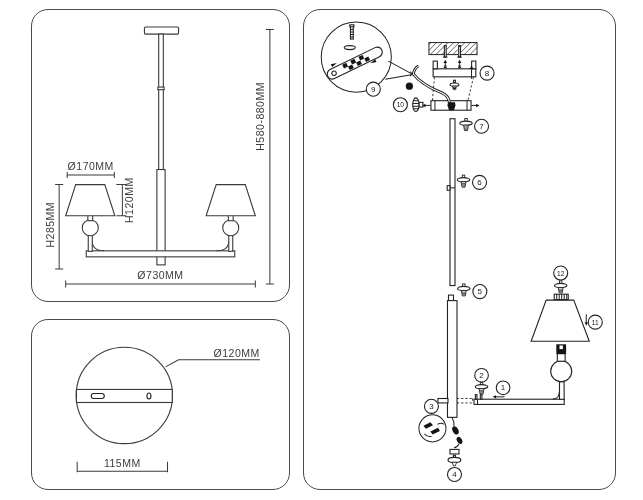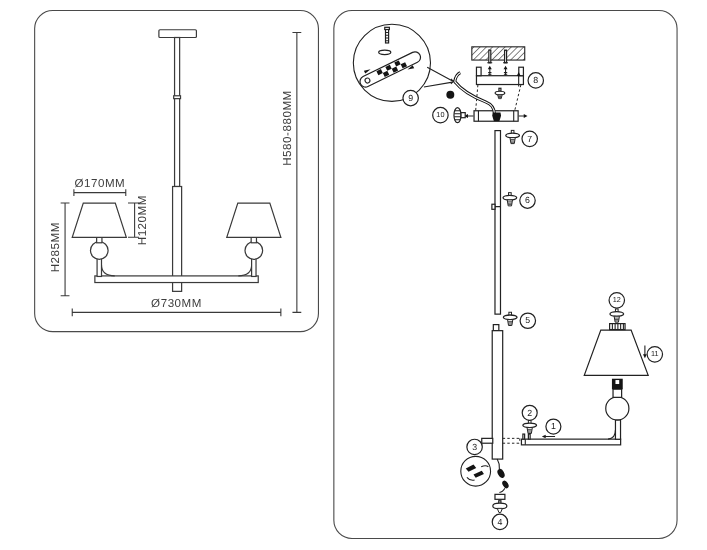--- a/index.html
+++ b/index.html
@@ -63,20 +63,36 @@
         <path class="ln" d="M33.5,273 H222.5 M33.5,269.5 V276.5 M222.5,269.5 V276.5"></path>
         <text class="dimtxt" x="128" y="268" text-anchor="middle">Ø730MM</text>
       </g>
       <g>
         <path class="ln" d="M237,19.5 V273 M233,19.5 H241 M233,273 H241"></path>
         <text class="dimtxt" transform="translate(231.5,106) rotate(-90)" text-anchor="middle">H580-880MM</text>
       </g>
     </svg>
   </section>
 
+  <section class="panel" id="panel-canopy">
+    <svg viewBox="0 0 256 168">
+      <circle class="shape" cx="92" cy="75" r="48"></circle>
+      <rect class="shape" x="44.3" y="69" width="95.4" height="13"></rect>
+      <rect class="c-shape" x="59" y="73" width="13" height="5" rx="2.5"></rect>
+      <ellipse class="c-shape" cx="116.5" cy="75.5" rx="2" ry="3"></ellipse>
+      <g>
+        <polyline class="ln" points="133,46.5 146,39.5 227,39.5"></polyline>
+        <text class="dimtxt" x="227" y="36.5" text-anchor="end">Ø120MM</text>
+      </g>
+      <g>
+        <path class="ln" d="M45,150.5 H135 M45,141 V151.5 M135,141 V151.5"></path>
+        <text class="dimtxt" x="90" y="146.5" text-anchor="middle">115MM</text>
+      </g>
+    </svg>
+  </section>
 
   <section class="panel" id="panel-assembly">
     <svg viewBox="0 0 310 478">
       <defs>
         <pattern id="hatch" width="4" height="4" patternUnits="userSpaceOnUse" patternTransform="rotate(45)">
           <line x1="0" y1="0" x2="0" y2="4" stroke="#333" stroke-width="1.1"></line>
         </pattern>
         <g id="coupler">
           <rect x="-1.2" y="-7.2" width="2.4" height="3.4" fill="#fff" stroke="#222" stroke-width="0.9"></rect>
           <ellipse cx="0" cy="-2.6" rx="6.2" ry="2.1" fill="#fff" stroke="#222" stroke-width="1.2"></ellipse>

